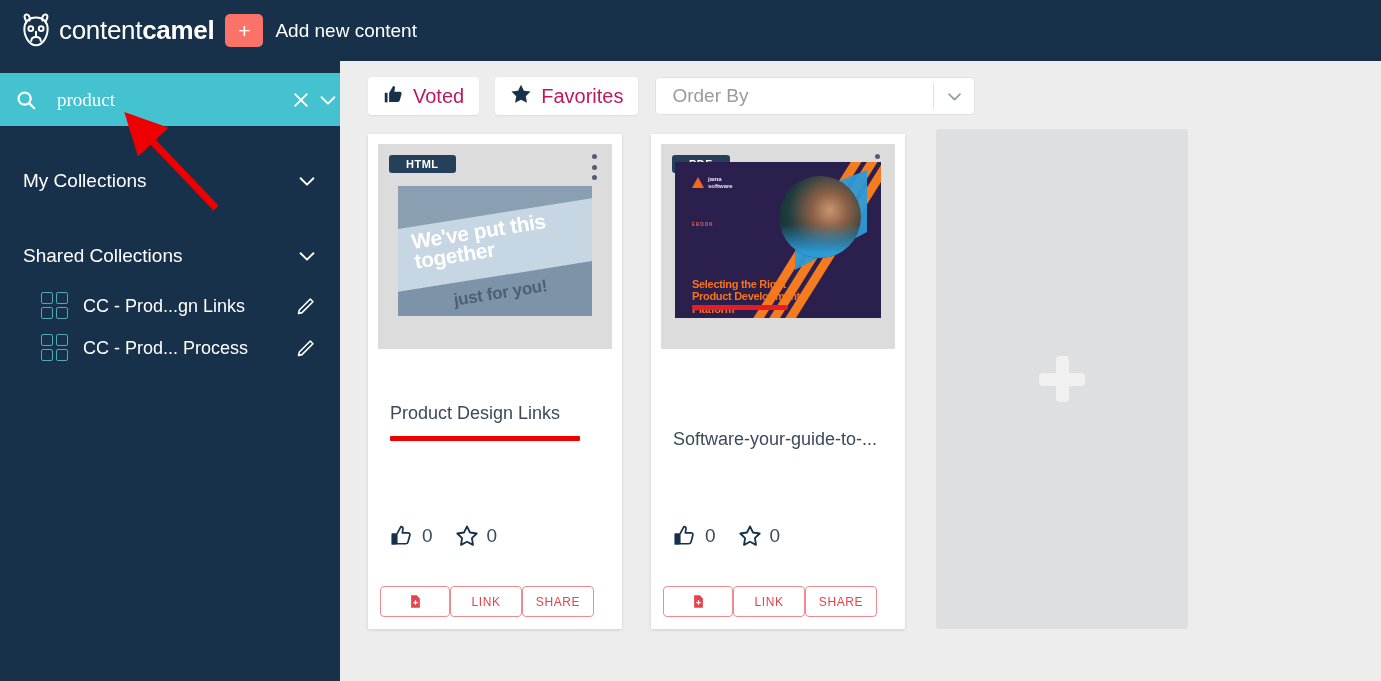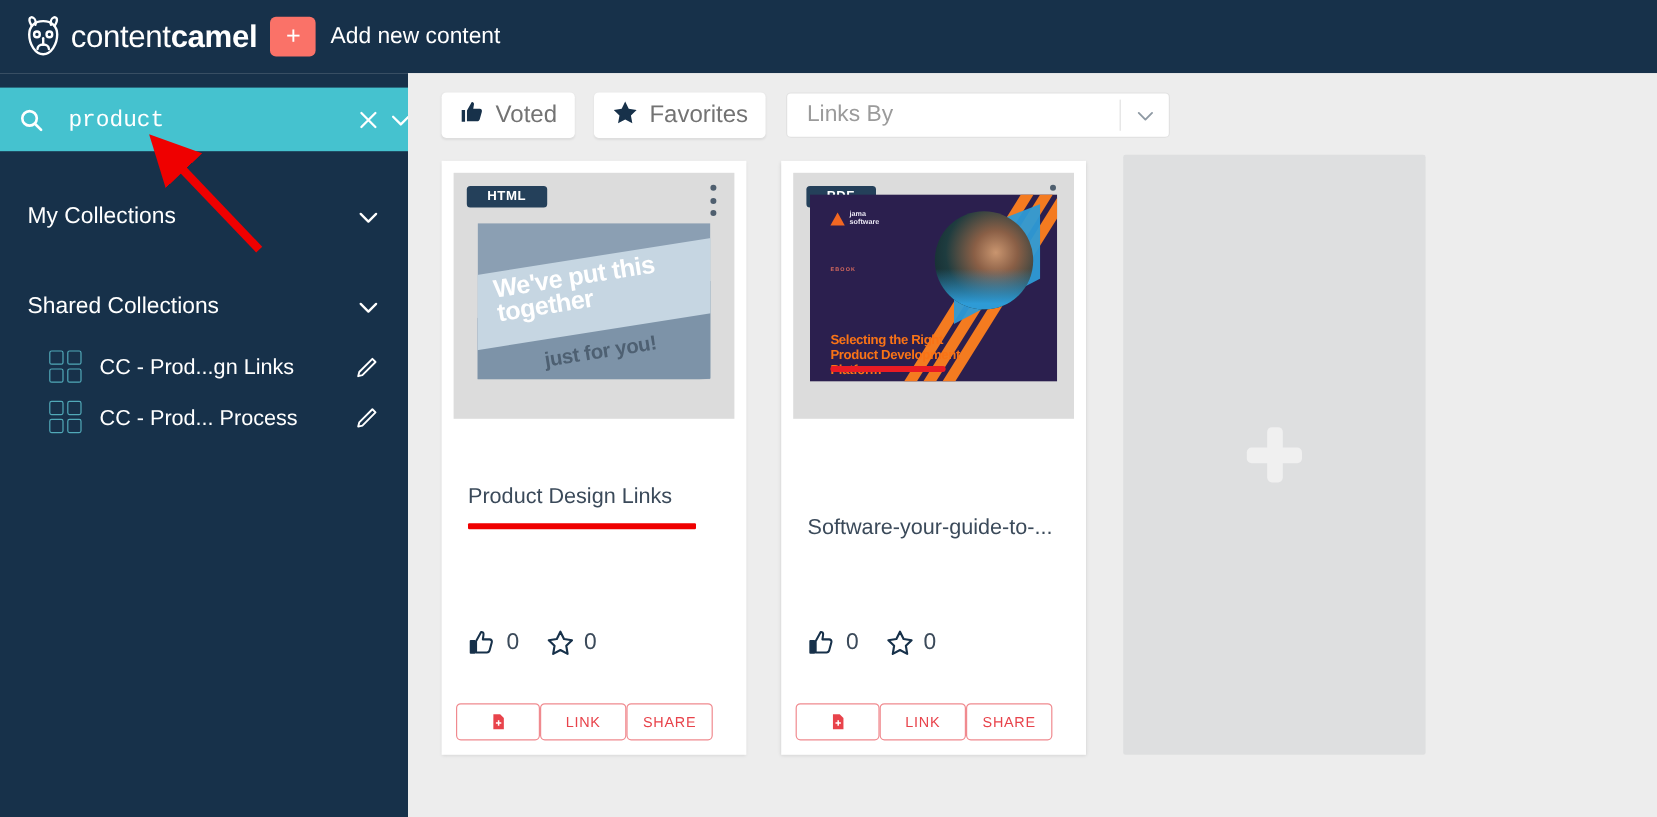--- a/index.html
+++ b/index.html
@@ -50,21 +50,21 @@
     background: #17314a;
   }
   .searchbar {
     position: absolute; left: 0; top: 12px; width: 340px; height: 53px;
     background: #45c2cf;
     display: flex; align-items: center;
   }
   .search-ico { margin-left: 15px; width: 22px; height: 22px; flex: 0 0 22px; }
   .search-input {
     flex: 1 1 auto; background: transparent; border: none; outline: none;
-    color: #ffffff; font-size: 19px; font-family: Liberation Mono, monospace;
+    color: #ffffff; font-size: 19px; font-family: Liberation Serif, serif;
     margin-left: 20px;
   }
   .search-input::placeholder { color: #eafafc; }
   .search-x {
     width: 20px; height: 20px; margin-right: 6px; cursor: pointer; flex: 0 0 20px;
   }
   .search-chev { width: 22px; height: 22px; margin-right: 15px; cursor: pointer; flex: 0 0 22px; }
 
   .sec-head {
     position: absolute; left: 0; width: 340px; height: 30px;
@@ -100,21 +100,21 @@
   }
   .toolbar {
     position: absolute; left: 28px; top: 16px;
     display: flex; align-items: center;
   }
   .pill {
     height: 38px; background: #ffffff; border-radius: 4px;
     display: flex; align-items: center; padding: 0 15px; cursor: pointer;
     box-shadow: 0 1px 2px rgba(0,0,0,.07);
   }
-  .pill .lbl { color: #737373; font-size: 20px; margin-left: 9px; }
+  .pill .lbl { color: #be185d; font-size: 20px; margin-left: 9px; }
   .pill.fav { margin-left: 16px; }
   .orderby {
     margin-left: 17px; width: 320px; height: 38px; background: #ffffff;
     border: 1px solid #e2e2e2; border-radius: 4px;
     display: flex; align-items: center; cursor: pointer;
   }
   .orderby .ph { color: #9b9b9b; font-size: 19px; margin-left: 16px; flex: 1 1 auto; }
   .orderby .sep { width: 1px; height: 26px; background: #e2e2e2; }
   .orderby .chev { width: 40px; display: flex; align-items: center; justify-content: center; }
 
@@ -381,21 +381,21 @@
       <div class="pill fav">
         <span>
           <svg viewBox="0 0 24 24" width="22" height="22" fill="#17314a">
             <path d="M12 1.8 L15.2 8.4 L22.4 9.4 L17.2 14.4 L18.5 21.6 L12 18.2 L5.5 21.6 L6.8 14.4 L1.6 9.4 L8.8 8.4 Z"></path>
           </svg>
         </span>
         <span class="lbl">Favorites</span>
       </div>
 
       <div class="orderby">
-        <span class="ph">Links By</span>
+        <span class="ph">Order By</span>
         <span class="sep"></span>
         <span class="chev">
           <svg viewBox="0 0 24 24" width="19" height="19" fill="none" stroke="#8f9aa4" stroke-width="2" stroke-linecap="round" stroke-linejoin="round">
             <path d="M5 9 L12 16 L19 9"></path>
           </svg>
         </span>
       </div>
     </div>
 
     <div class="card" id="card-1">

